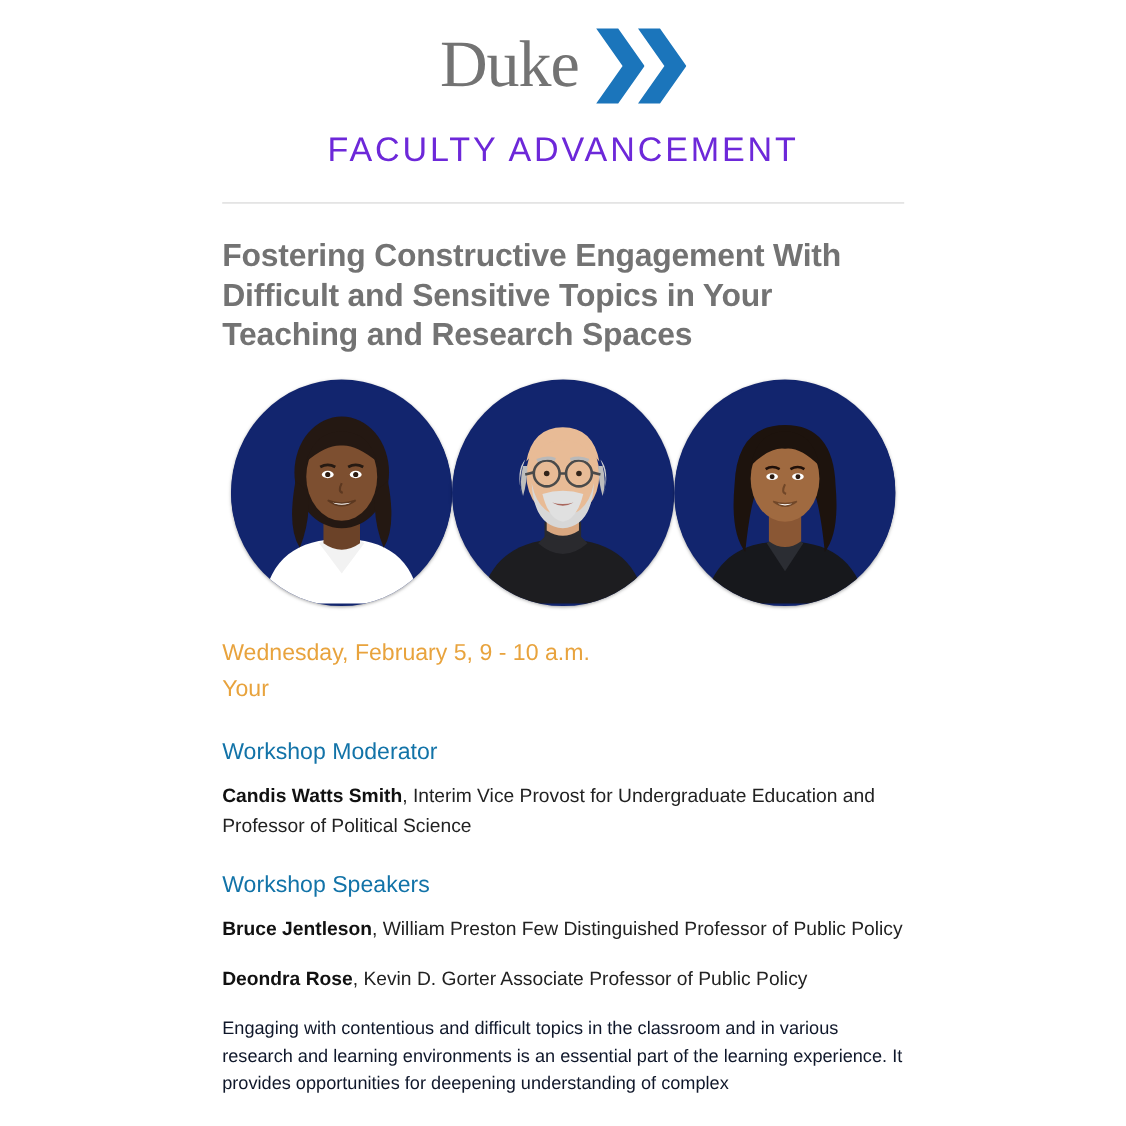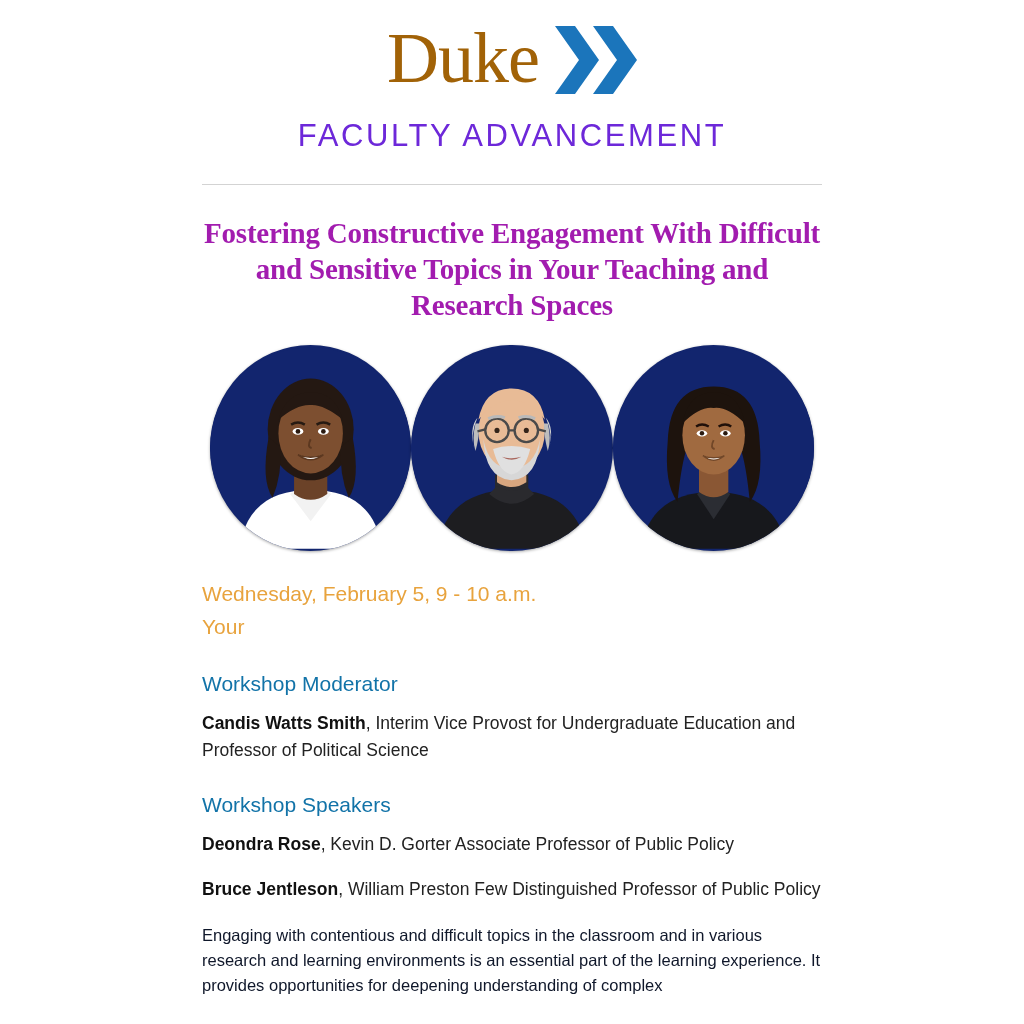--- a/index.html
+++ b/index.html
@@ -26,23 +26,23 @@
     align-items: center;
   }
   .logo-row {
     display: flex;
     align-items: center;
     justify-content: center;
     height: 96px;
   }
   .duke-word {
     font-family: "Liberation Serif", serif;
-    font-size: 72px;
+    font-size: 60px;
     line-height: 86px;
-    color: #a16207;
+    color: #737373;
     letter-spacing: -1px;
     font-weight: 400;
     position: relative;
     top: -4px;
   }
   .chev-wrap {
     display: flex;
     align-items: center;
     margin-left: 14px;
     position: relative;
@@ -68,28 +68,27 @@
     margin: 30px auto 0 auto;
   }
   
   .content {
     width: 620px;
     margin: 0 auto;
     padding-top: 30px;
     box-sizing: border-box;
   }
   .title {
-    color: #a21caf;
+    color: #737373;
     font-size: 29px;
     line-height: 36px;
     font-weight: bold;
-    text-align: center;
+    text-align: left;
     margin: 0 0 0 0;
     letter-spacing: -0.2px;
-    font-family: Liberation Serif, serif;
   }
   
   .photos {
     display: flex;
     justify-content: space-between;
     align-items: center;
     margin-top: 22px;
     padding: 0 8px;
     box-sizing: border-box;
   }
@@ -260,22 +259,22 @@
       <div>Your</div>
     </div>
 
     <div class="section-head">Workshop Moderator</div>
     <p class="para">
       <strong>Candis Watts Smith</strong><span>, Interim Vice Provost for Undergraduate Education and Professor of Political Science</span>
     </p>
 
     <div class="section-head">Workshop Speakers</div>
     <p class="para">
+      <strong>Bruce Jentleson</strong><span>, William Preston Few Distinguished Professor of Public Policy</span>
+    </p>
+    <p class="para">
       <strong>Deondra Rose</strong><span>, Kevin D. Gorter Associate Professor of Public Policy</span>
     </p>
-    <p class="para">
-      <strong>Bruce Jentleson</strong><span>, William Preston Few Distinguished Professor of Public Policy</span>
-    </p>
 
     <p class="body-para">Engaging with contentious and difficult topics in the classroom and in various research and learning environments is an essential part of the learning experience. It provides opportunities for deepening understanding of complex</p>
 
   </div>
 </div>
 
 </body></html>

